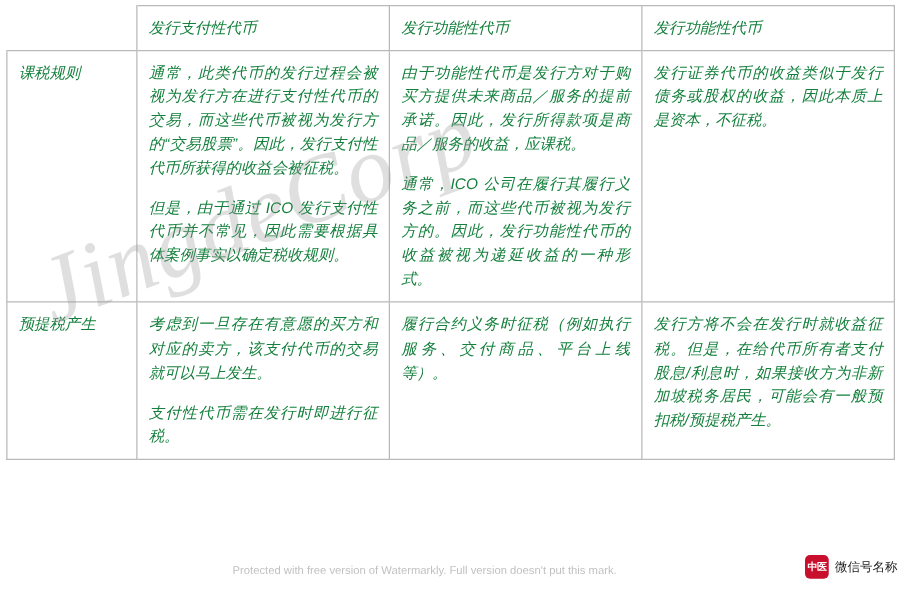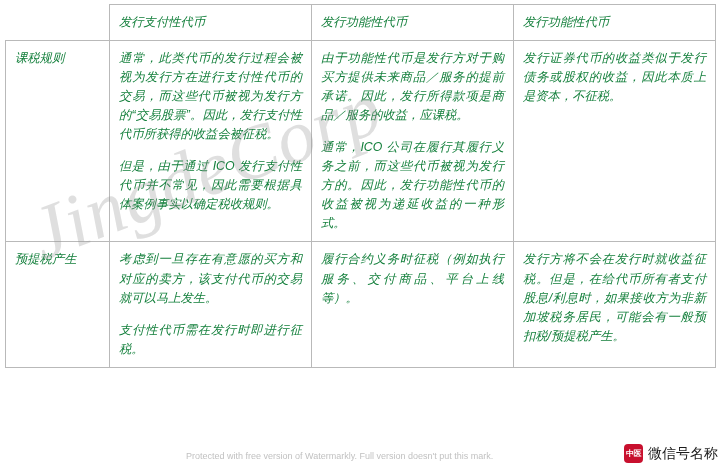--- a/index.html
+++ b/index.html
@@ -112,21 +112,21 @@
     border-radius: 4px;
     background: #c8102e;
     color: #fff;
     font-size: 8px;
     line-height: 19px;
     text-align: center;
     font-weight: bold;
     letter-spacing: -0.5px;
   }
   .badge-text {
-    font-size: 14px;
+    font-size: 10px;
     color: #1b1b1b;
   }
 </style>
 </head>
 <body>
 
 <div id="page">
 
   <div class="wm">JingdeCorp</div>
 

